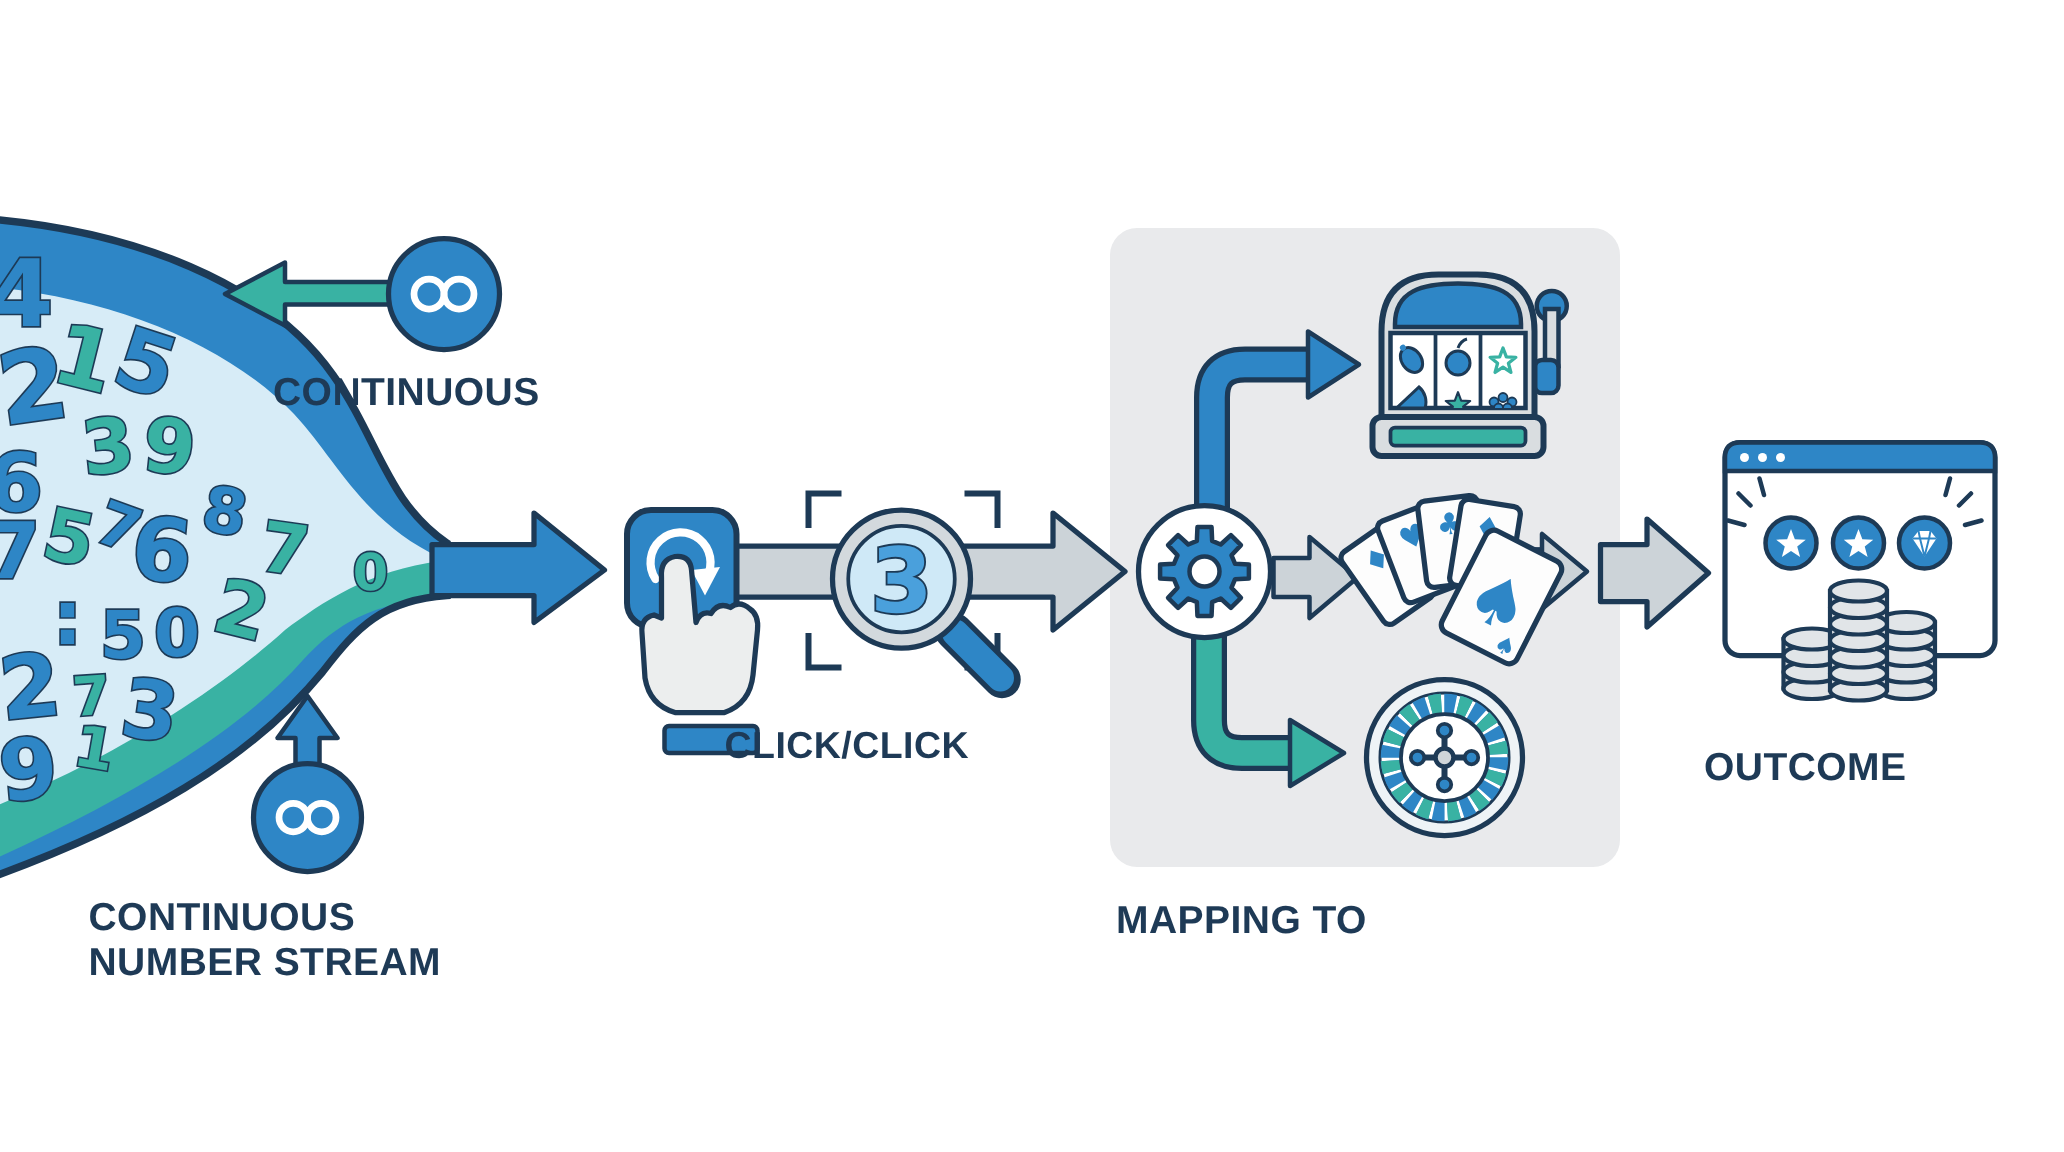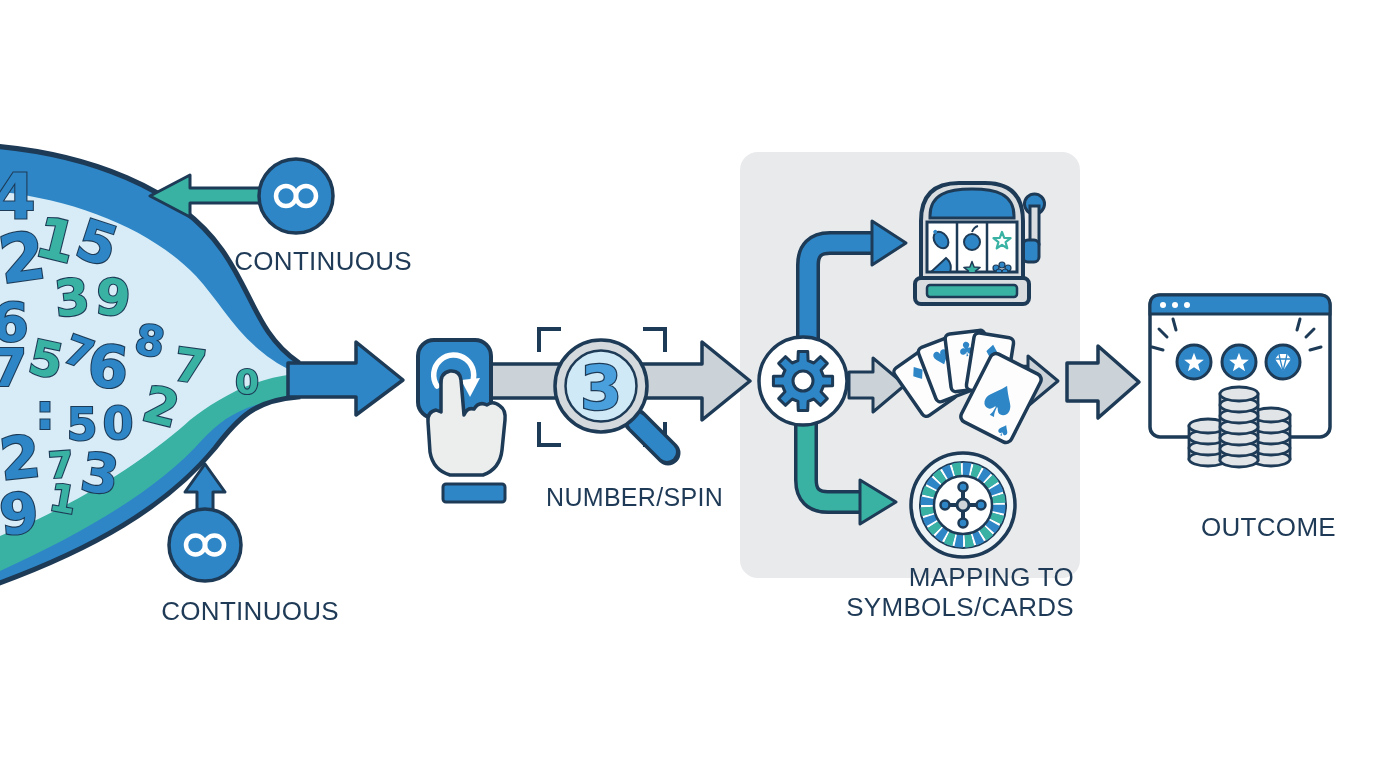--- a/index.html
+++ b/index.html
@@ -2,22 +2,22 @@
 <html style="--blue: #2e86c6; --teal: #39b2a3; --navy: #1d3a56; --lightBlue: #d7ecf7; --lens: #cfe9f7; --gray: #ccd3d8; --boxGray: #e9eaec; --machineGray: #d9dde0; --coin: #e1e5e8; --text: #1e3a56;"><head>
 <meta charset="utf-8">
 <style>
   html,body{margin:0;padding:0;}
   body{
     width:1376px;height:768px;background:#ffffff;position:relative;
     overflow:hidden;font-family:"Liberation Sans",sans-serif;
   }
   #scene{position:absolute;left:0;top:0;}
   .label{
-    position:absolute;text-align:right;color:var(--text,#1e3a56);
-    font-weight:400;font-size:26px;line-height:30px;letter-spacing:0.3px;
+    position:absolute;text-align:left;color:var(--text,#1e3a56);
+    font-weight:700;font-size:26px;line-height:30px;letter-spacing:0.3px;
   }
   .label.small{font-size:25px;}
   .digit{
     font-family:"DejaVu Sans",sans-serif;font-weight:bold;
     stroke:#1d3a56;stroke-width:2.2px;paint-order:stroke;
     text-anchor:middle;dominant-baseline:central;
   }
   .suit{
     font-family:"DejaVu Sans",sans-serif;
     text-anchor:middle;dominant-baseline:central;
@@ -292,26 +292,26 @@
     </g>
   </g>
 </svg>
 
 <div class="label" style="left:182px;top:246px;width:230px">
   <div>CONTINUOUS</div>
 </div>
 
 <div class="label" style="left:59px;top:596px;width:280px">
   <div>CONTINUOUS</div>
+  <div>NUMBER STREAM</div>
 </div>
 
 <div class="label small" style="left:483px;top:482px;width:240px">
-  <div>NUMBER/SPIN</div>
-</div>
-
-<div class="label" style="left:744px;top:562px;width:330px">
+  <div>CLICK/CLICK</div>
+</div>
+
+<div class="label" style="left:744px;top:598px;width:330px">
   <div>MAPPING TO</div>
-  <div>SYMBOLS/CARDS</div>
-</div>
-
-<div class="label" style="left:1136px;top:512px;width:200px">
+</div>
+
+<div class="label" style="left:1136px;top:496px;width:200px">
   <div>OUTCOME</div>
 </div>
 
 </body></html>

